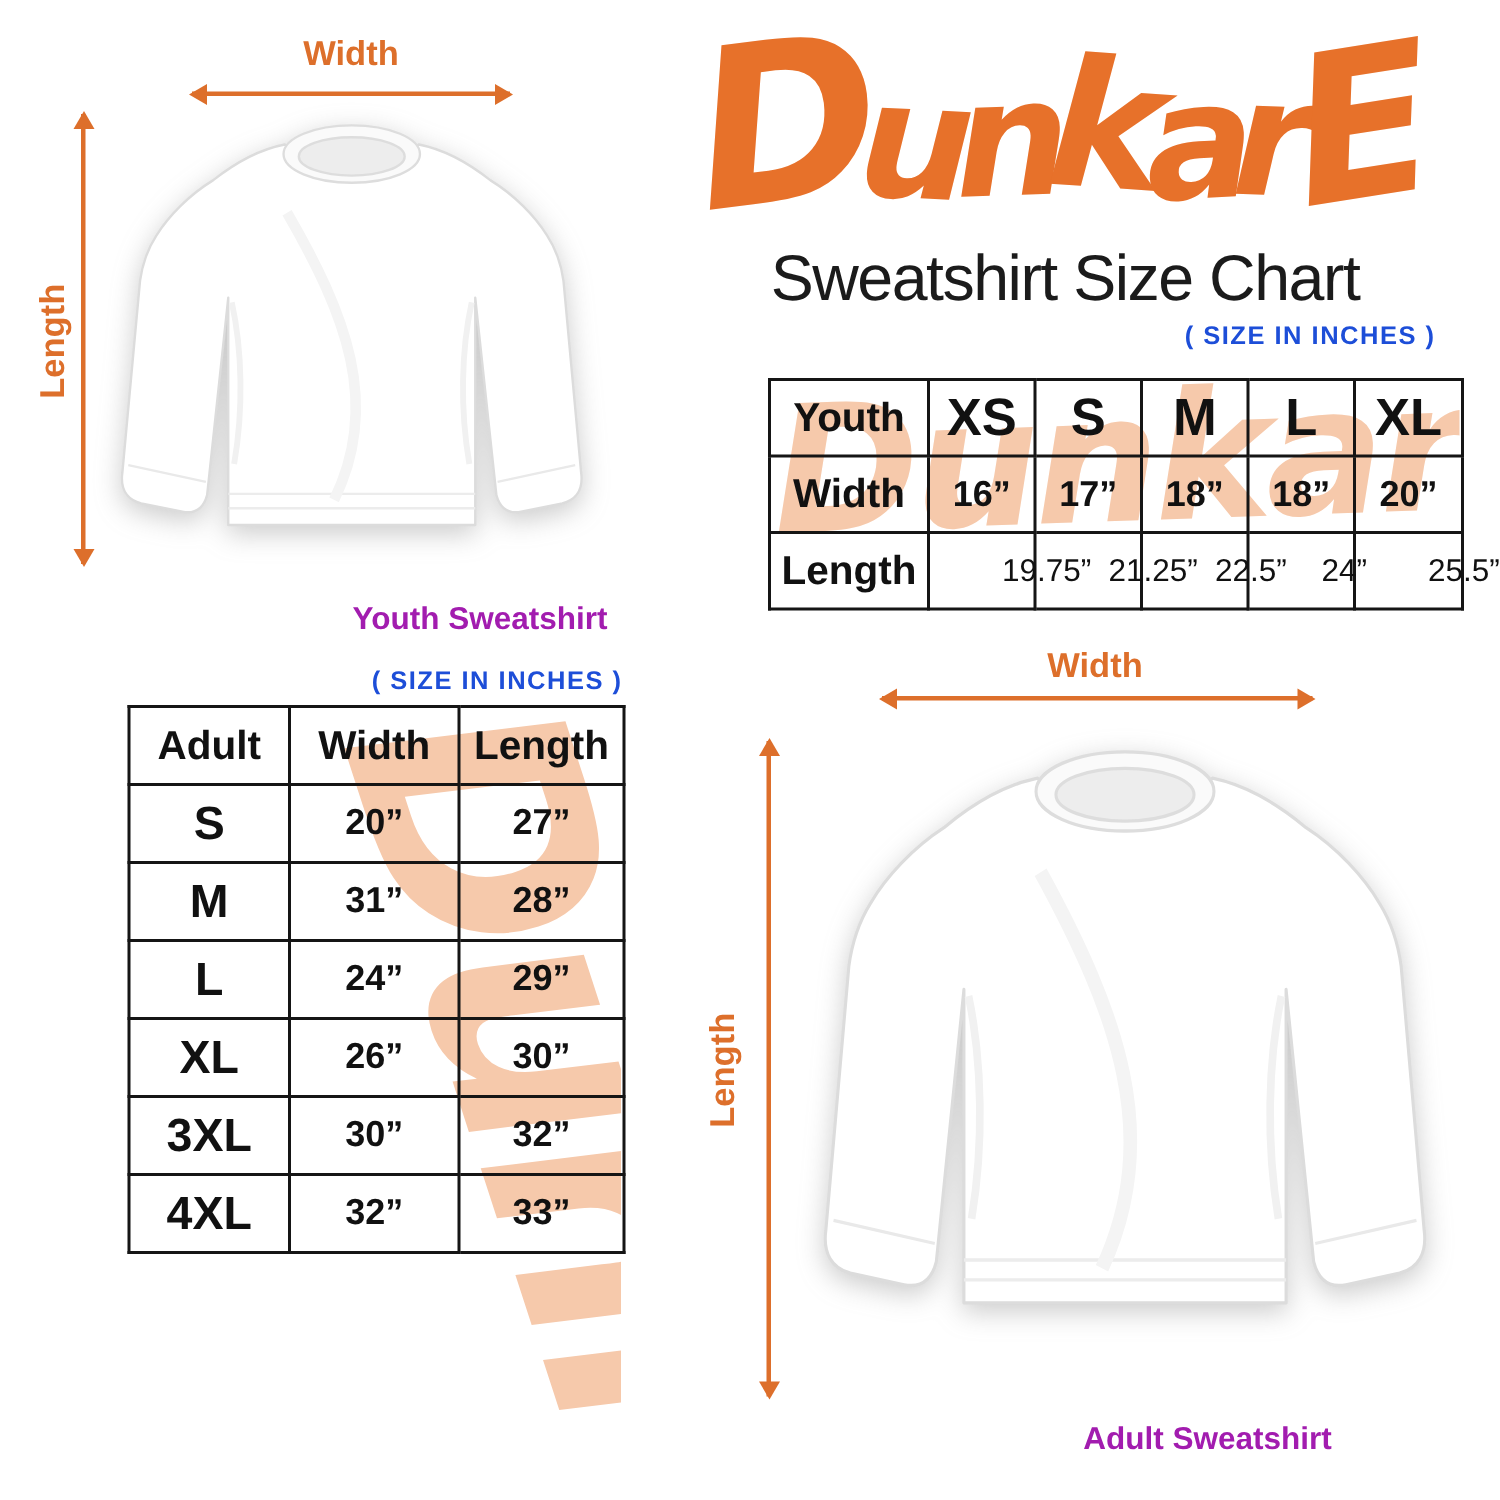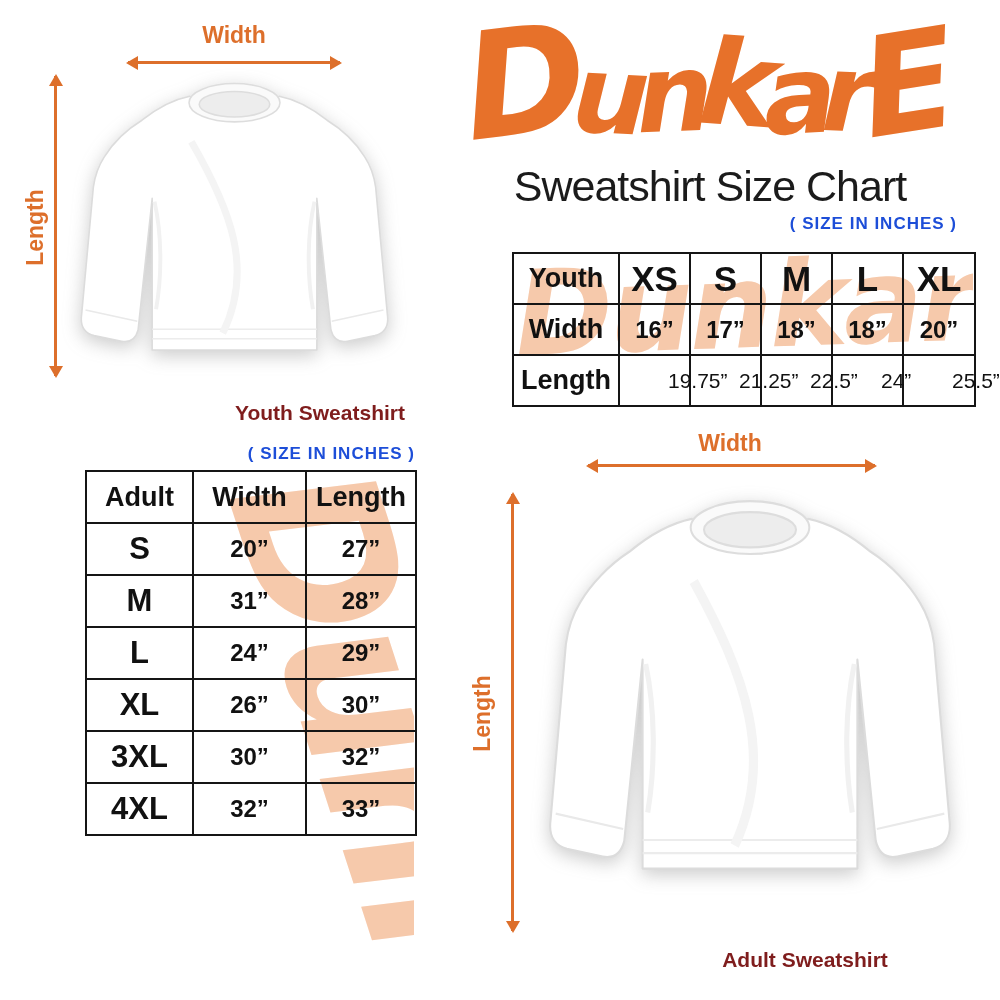--- a/index.html
+++ b/index.html
@@ -50,21 +50,21 @@
   
   .wm { position:absolute; overflow:hidden; z-index:0; color:#F6C9AB; pointer-events:none;
     font-style:italic; font-weight:bold; font-family:"DejaVu Sans",sans-serif; }
   .wm > span { display:block; position:absolute; line-height:1; white-space:nowrap; }
   #wm-youth { left:513px; top:254px; width:460px; height:150px; }
   #wm-youth > span { left:2px; top:-8px; font-size:118px; letter-spacing:-4px; transform:rotate(-2deg); }
   #wm-adult { left:88px; top:473px; width:326px; height:468px; }
   #wm-adult > span { left:300px; top:-30px; font-size:200px; letter-spacing:-8px;
     transform:rotate(72deg); transform-origin:left top; }
   
-  .caption { position:absolute; font-size:21px; font-weight:bold; color:#7f1d1d; text-align:center; }
+  .caption { position:absolute; font-size:21px; font-weight:bold; color:#a21caf; text-align:center; }
   
   .garment { position:absolute; filter:drop-shadow(0 5px 9px rgba(110,110,110,0.35)); }
 </style>
 </head>
 <body>
 
 <div id="canvas">
 
   <svg width="0" height="0" style="position:absolute">
     <defs>

